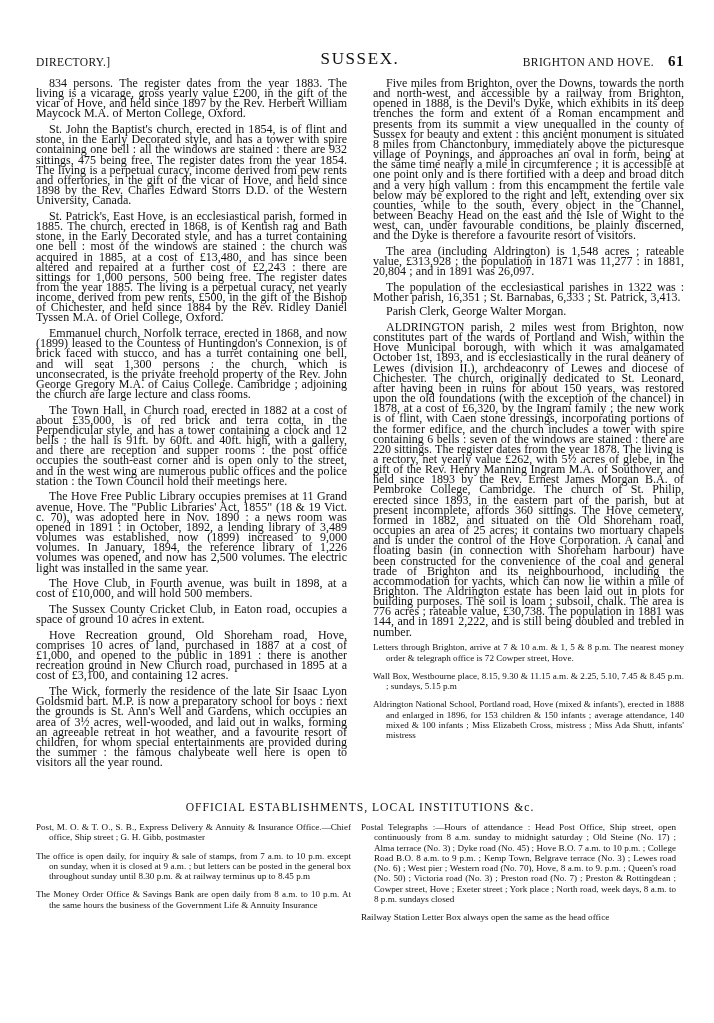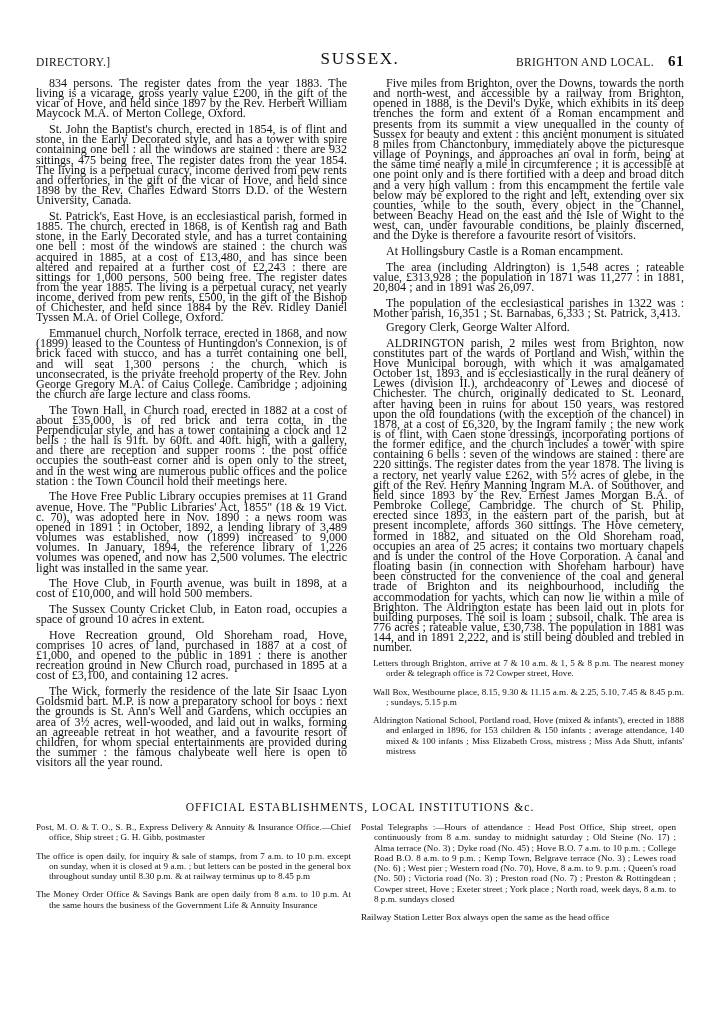--- a/index.html
+++ b/index.html
@@ -145,21 +145,21 @@
 </style>
 </head>
 <body>
 
 <div class="page">
 
   <div class="running-head">
     <span class="rh-left">DIRECTORY.]</span>
     <span class="rh-center">SUSSEX.</span>
     <span class="rh-right">
-      <span class="rh-right-label">BRIGHTON AND LOCAL.</span>
+      <span class="rh-right-label">BRIGHTON AND HOVE.</span>
       <span class="rh-pageno">61</span>
     </span>
   </div>
 
   <div class="rule"></div>
 
   <div class="columns">
 
     <div class="col left">
       <p class="para">834 persons. The register dates from the year 1883. The living is a vicarage, gross yearly value £200, in the gift of the vicar of Hove, and held since 1897 by the Rev. Herbert William Maycock M.A. of Merton College, Oxford.</p>
@@ -169,24 +169,23 @@
       <p class="para">The Town Hall, in Church road, erected in 1882 at a cost of about £35,000, is of red brick and terra cotta, in the Perpendicular style, and has a tower containing a clock and 12 bells : the hall is 91ft. by 60ft. and 40ft. high, with a gallery, and there are reception and supper rooms : the post office occupies the south-east corner and is open only to the street, and in the west wing are numerous public offices and the police station : the Town Council hold their meetings here.</p>
       <p class="para">The Hove Free Public Library occupies premises at 11 Grand avenue, Hove. The "Public Libraries' Act, 1855" (18 &amp; 19 Vict. c. 70), was adopted here in Nov. 1890 : a news room was opened in 1891 : in October, 1892, a lending library of 3,489 volumes was established, now (1899) increased to 9,000 volumes. In January, 1894, the reference library of 1,226 volumes was opened, and now has 2,500 volumes. The electric light was installed in the same year.</p>
       <p class="para">The Hove Club, in Fourth avenue, was built in 1898, at a cost of £10,000, and will hold 500 members.</p>
       <p class="para">The Sussex County Cricket Club, in Eaton road, occupies a space of ground 10 acres in extent.</p>
       <p class="para">Hove Recreation ground, Old Shoreham road, Hove, comprises 10 acres of land, purchased in 1887 at a cost of £1,000, and opened to the public in 1891 : there is another recreation ground in New Church road, purchased in 1895 at a cost of £3,100, and containing 12 acres.</p>
       <p class="para">The Wick, formerly the residence of the late Sir Isaac Lyon Goldsmid bart. M.P. is now a preparatory school for boys : next the grounds is St. Ann's Well and Gardens, which occupies an area of 3½ acres, well-wooded, and laid out in walks, forming an agreeable retreat in hot weather, and a favourite resort of children, for whom special entertainments are provided during the summer : the famous chalybeate well here is open to visitors all the year round.</p>
     </div>
 
     <div class="col right">
       <p class="para">Five miles from Brighton, over the Downs, towards the north and north-west, and accessible by a railway from Brighton, opened in 1888, is the Devil's Dyke, which exhibits in its deep trenches the form and extent of a Roman encampment and presents from its summit a view unequalled in the county of Sussex for beauty and extent : this ancient monument is situated 8 miles from Chanctonbury, immediately above the picturesque village of Poynings, and approaches an oval in form, being at the same time nearly a mile in circumference ; it is accessible at one point only and is there fortified with a deep and broad ditch and a very high vallum : from this encampment the fertile vale below may be explored to the right and left, extending over six counties, while to the south, every object in the Channel, between Beachy Head on the east and the Isle of Wight to the west, can, under favourable conditions, be plainly discerned, and the Dyke is therefore a favourite resort of visitors.</p>
-      <p class="para">At Hollingsbury Castle is a Roman encampment.</p>
       <p class="para">The area (including Aldrington) is 1,548 acres ; rateable value, £313,928 ; the population in 1871 was 11,277 : in 1881, 20,804 ; and in 1891 was 26,097.</p>
       <p class="para tight">The population of the ecclesiastical parishes in 1322 was : Mother parish, 16,351 ; St. Barnabas, 6,333 ; St. Patrick, 3,413.</p>
-      <p class="para">Gregory Clerk, George Walter Alford.</p>
+      <p class="para">Parish Clerk, George Walter Morgan.</p>
       <p class="para">ALDRINGTON parish, 2 miles west from Brighton, now constitutes part of the wards of Portland and Wish, within the Hove Municipal borough, with which it was amalgamated October 1st, 1893, and is ecclesiastically in the rural deanery of Lewes (division II.), archdeaconry of Lewes and diocese of Chichester. The church, originally dedicated to St. Leonard, after having been in ruins for about 150 years, was restored upon the old foundations (with the exception of the chancel) in 1878, at a cost of £6,320, by the Ingram family ; the new work is of flint, with Caen stone dressings, incorporating portions of the former edifice, and the church includes a tower with spire containing 6 bells : seven of the windows are stained : there are 220 sittings. The register dates from the year 1878. The living is a rectory, net yearly value £262, with 5½ acres of glebe, in the gift of the Rev. Henry Manning Ingram M.A. of Southover, and held since 1893 by the Rev. Ernest James Morgan B.A. of Pembroke College, Cambridge. The church of St. Philip, erected since 1893, in the eastern part of the parish, but at present incomplete, affords 360 sittings. The Hove cemetery, formed in 1882, and situated on the Old Shoreham road, occupies an area of 25 acres; it contains two mortuary chapels and is under the control of the Hove Corporation. A canal and floating basin (in connection with Shoreham harbour) have been constructed for the convenience of the coal and general trade of Brighton and its neighbourhood, including the accommodation for yachts, which can now lie within a mile of Brighton. The Aldrington estate has been laid out in plots for building purposes. The soil is loam ; subsoil, chalk. The area is 776 acres ; rateable value, £30,738. The population in 1881 was 144, and in 1891 2,222, and is still being doubled and trebled in number.</p>
       <p class="entry">Letters through Brighton, arrive at 7 &amp; 10 a.m. &amp; 1, 5 &amp; 8 p.m. The nearest money order &amp; telegraph office is 72 Cowper street, Hove.</p>
       <p class="entry">Wall Box, Westbourne place, 8.15, 9.30 &amp; 11.15 a.m. &amp; 2.25, 5.10, 7.45 &amp; 8.45 p.m. ; sundays, 5.15 p.m</p>
       <p class="entry">Aldrington National School, Portland road, Hove (mixed &amp; infants'), erected in 1888 and enlarged in 1896, for 153 children &amp; 150 infants ; average attendance, 140 mixed &amp; 100 infants ; Miss Elizabeth Cross, mistress ; Miss Ada Shutt, infants' mistress</p>
     </div>
 
   </div>
 
   <div class="section-heading">OFFICIAL ESTABLISHMENTS, LOCAL INSTITUTIONS &amp;c.</div>
 

